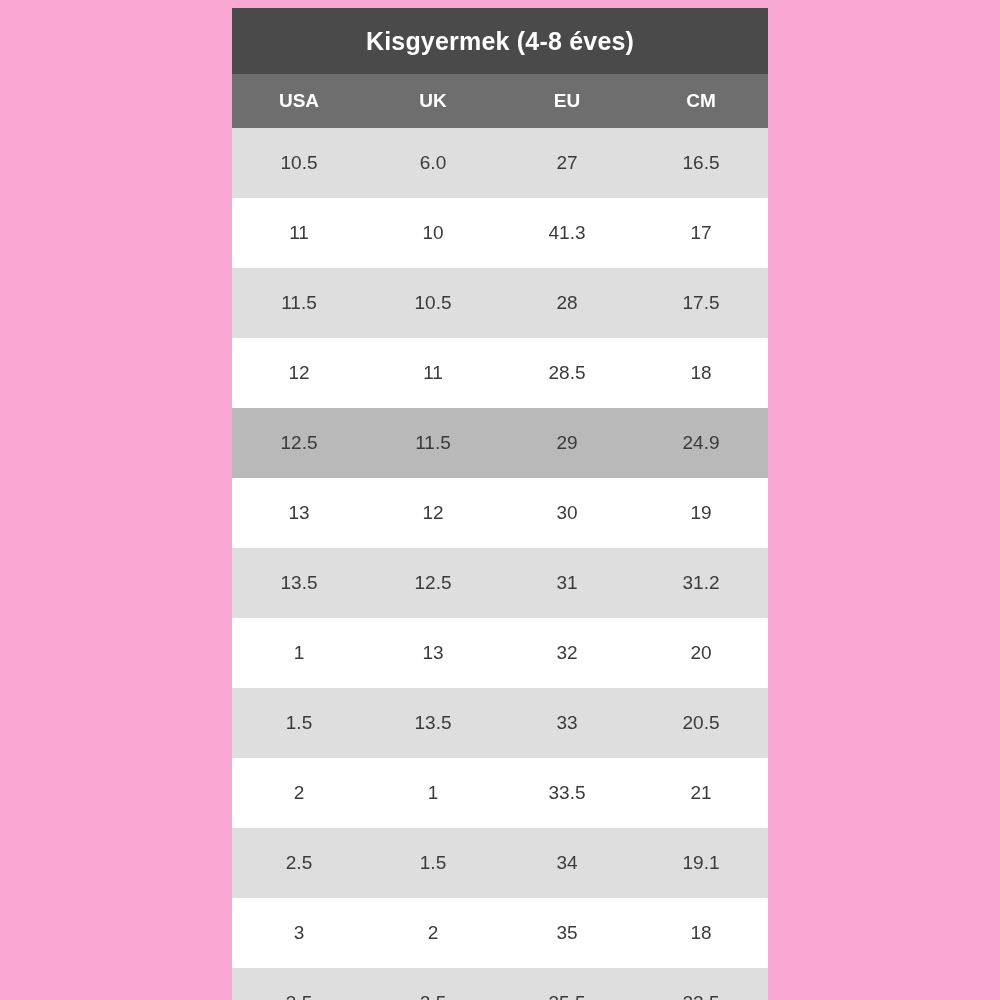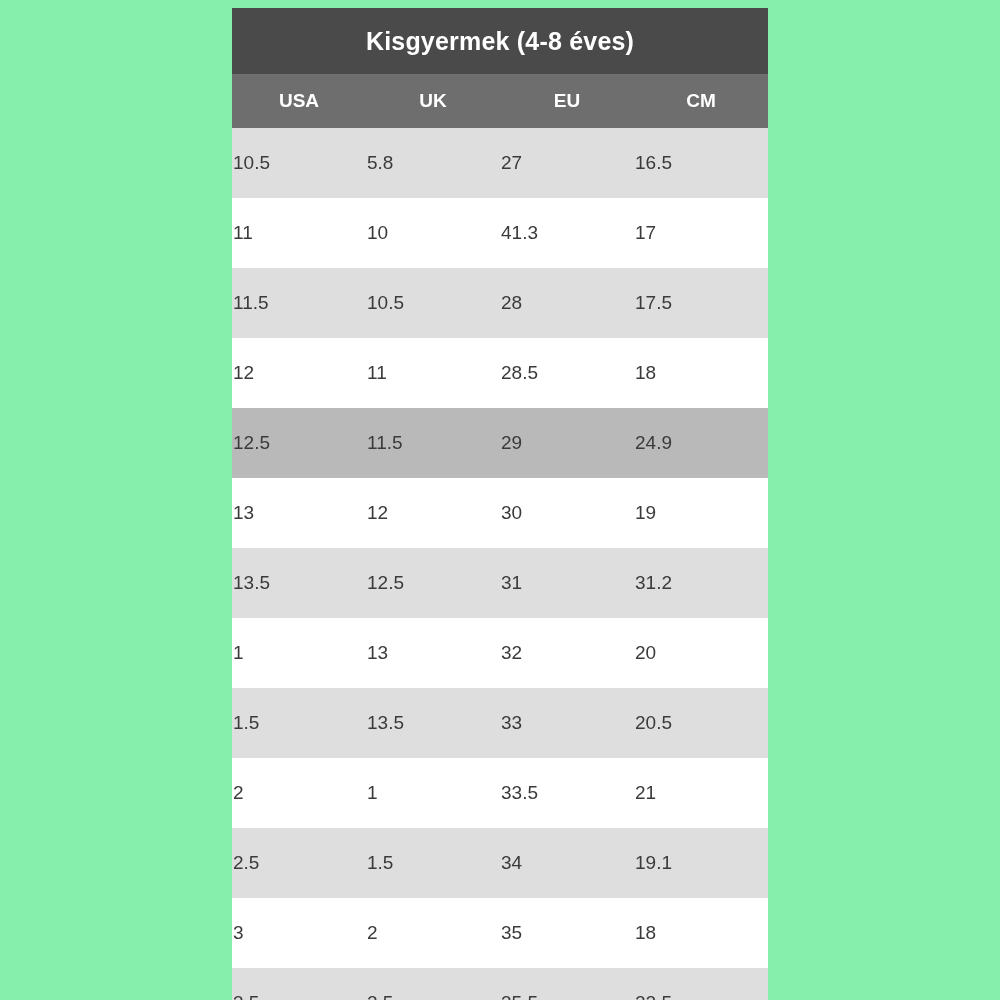--- a/index.html
+++ b/index.html
@@ -8,21 +8,21 @@
     width: 1000px;
     height: 1000px;
     background: #ffffff;
     font-family: "Liberation Sans", sans-serif;
   }
   #page {
     position: relative;
     width: 1000px;
     height: 1000px;
     overflow: hidden;
-    background: #86efac;
+    background: #f9a8d4;
   }
   .table-wrap {
     position: absolute;
     left: 232px;
     top: 8px;
     width: 536px;
   }
   table.size-table {
     border-collapse: collapse;
     width: 536px;
@@ -39,21 +39,21 @@
   }
   thead.col-head th {
     background: #6e6e6e;
     color: #ffffff;
     font-size: 19px;
     font-weight: bold;
     text-align: center;
     height: 52px;
   }
   tbody.body-rows td {
-    text-align: left;
+    text-align: center;
     font-size: 19px;
     color: #3a3a3a;
     height: 68px;
     font-weight: normal;
   }
   tbody.body-rows tr.shade td {
     background: #dedede;
   }
   tbody.body-rows tr.plain td {
     background: #ffffff;
@@ -77,21 +77,21 @@
         <tr>
           <th>USA</th>
           <th>UK</th>
           <th>EU</th>
           <th>CM</th>
         </tr>
       </thead>
       <tbody class="body-rows">
         <tr class="shade">
           <td>10.5</td>
-          <td>5.8</td>
+          <td>6.0</td>
           <td>27</td>
           <td>16.5</td>
         </tr>
         <tr class="plain">
           <td>11</td>
           <td>10</td>
           <td>41.3</td>
           <td>17</td>
         </tr>
         <tr class="shade">

